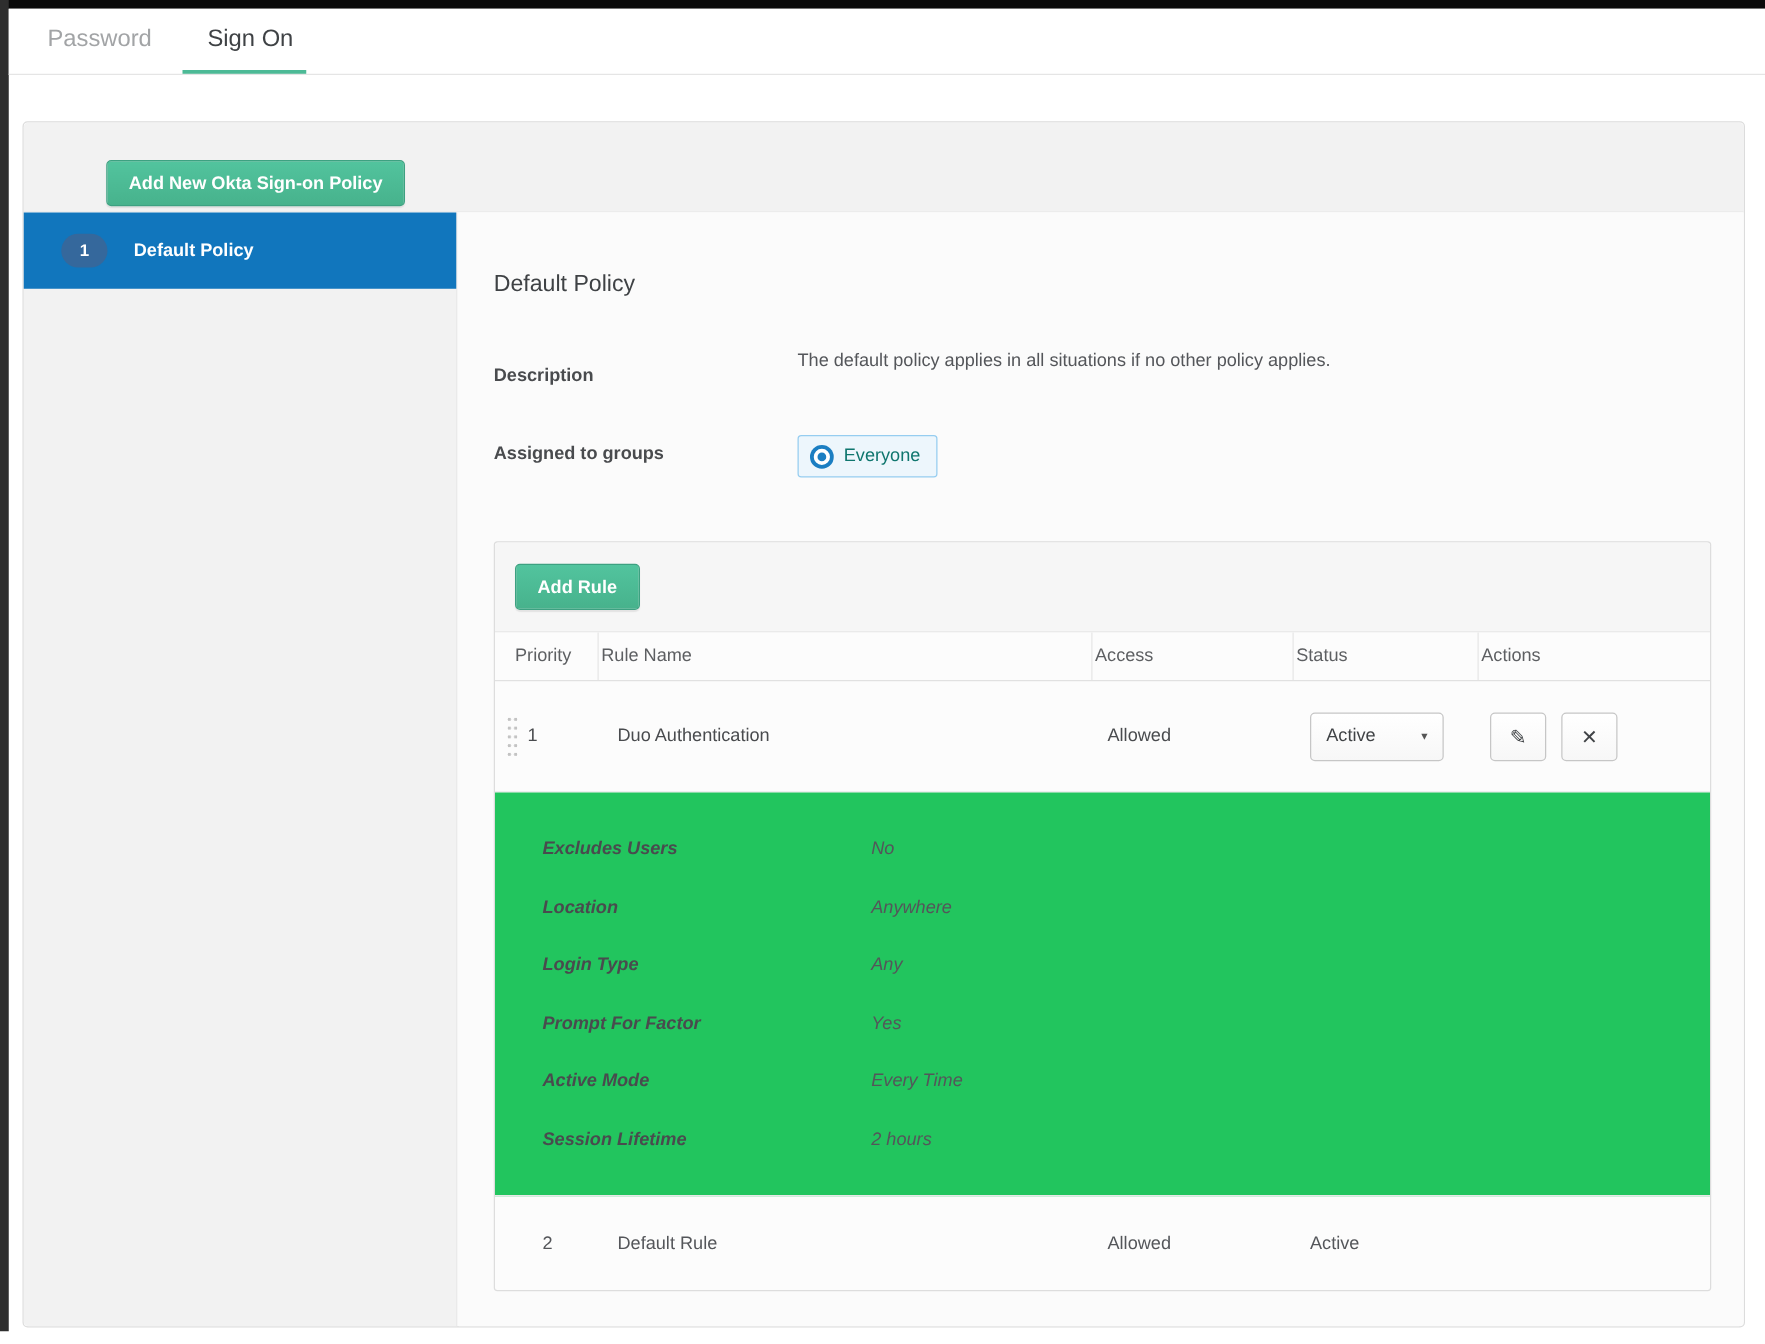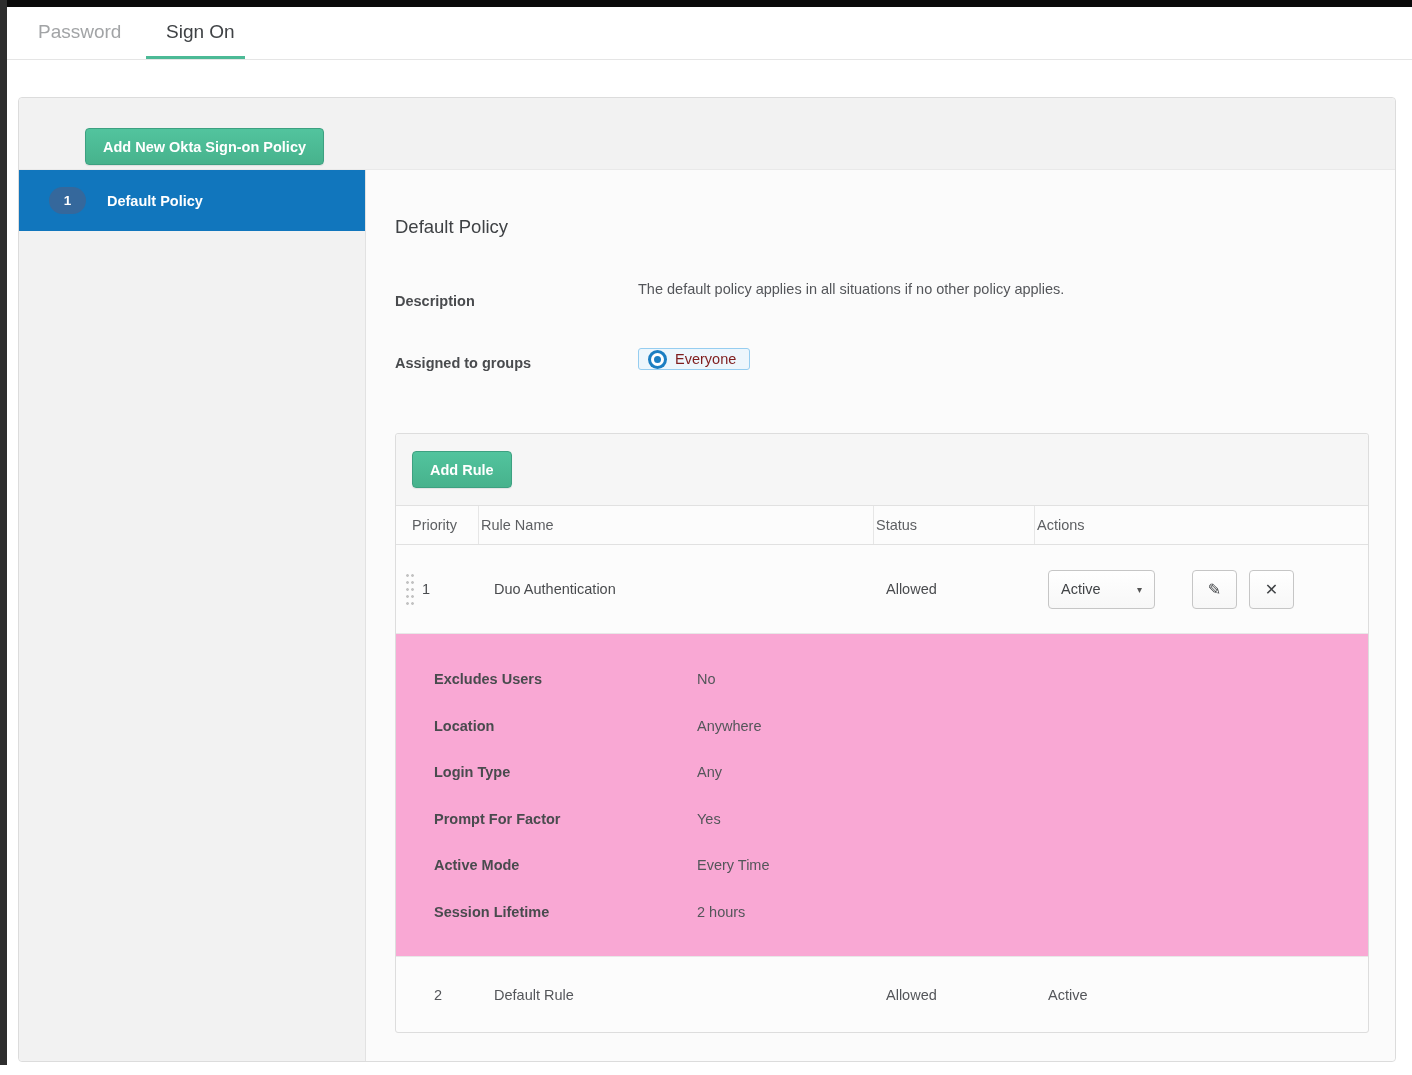--- a/index.html
+++ b/index.html
@@ -62,24 +62,24 @@
 
   
   .content { position: absolute; left: 348px; top: 72px; right: 0; bottom: 0; background: #fbfbfb; border-radius: 0 0 4px 0; }
   .policy-title { position: absolute; left: 28px; top: 46px; font-size: 18.5px; font-weight: 400; color: #3f4245; }
   .field-label { position: absolute; left: 28px; font-size: 14.5px; font-weight: bold; color: #494b4e; }
   .field-value { position: absolute; left: 271px; font-size: 14.5px; color: #54565a; }
   .lbl-description { top: 123px; text-align: center; }
   .val-description { top: 111px; }
   .lbl-assigned { top: 185px; }
   .group-chip {
-    position: absolute; left: 271px; top: 178px; height: 22px;
+    position: absolute; left: 271px; top: 178px; height: 34px;
     display: inline-flex; align-items: center; padding: 0 13px 0 9px;
     background: #edf6fc; border: 1px solid #96cdf0; border-radius: 3px;
-    font-size: 14.5px; color: #7f1d1d; cursor: pointer;
+    font-size: 14.5px; color: #0f766e; cursor: pointer;
   }
   .okta-o {
     width: 19px; height: 19px; border-radius: 50%; background: #1b7ec2;
     margin-right: 8px; display: inline-flex; align-items: center; justify-content: center;
   }
   .okta-o::after {
     content: ""; width: 7px; height: 7px; border: 3px solid #fff; border-radius: 50%; display: block;
   }
 
   
@@ -132,21 +132,21 @@
     border: 1px solid #c6c6c6; border-radius: 4px;
     font-size: 16px; color: #404346; cursor: pointer;
     display: inline-flex; align-items: center; justify-content: center;
     font-family: "DejaVu Sans", sans-serif;
   }
   .td-actions { padding-left: 10px; }
 
   
   .details {
     position: absolute; left: 0; right: 0; top: 200px; height: 323px;
-    border-bottom: 1px solid #e8e8e8; background: #f9a8d4; padding-top: 22px;
+    border-bottom: 1px solid #e8e8e8; background: #22c55e; padding-top: 22px; font-style: italic;
   }
   .detail-row { height: 46.5px; display: flex; align-items: center; }
   .d-label { margin-left: 38px; width: 263px; font-size: 14.5px; font-weight: bold; color: #494b4e; }
   .d-value { font-size: 14.5px; color: #54565a; }
 </style>
 </head>
 <body>
 
 <div class="screen">
 
@@ -188,20 +188,21 @@
 
       <div class="rules-panel">
 
         <div class="rules-header">
           <button class="btn-green add-rule-btn">Add Rule</button>
         </div>
 
         <div class="thead tgrid">
           <div class="th">Priority</div>
           <div class="th">Rule Name</div>
+          <div class="th">Access</div>
           <div class="th">Status</div>
           <div class="th">Actions</div>
         </div>
 
         <div class="trow row1 tgrid">
           <div class="td td-priority-1">
             <span class="grip"></span>
             <span>1</span>
           </div>
           <div class="td td-name">Duo Authentication</div>

